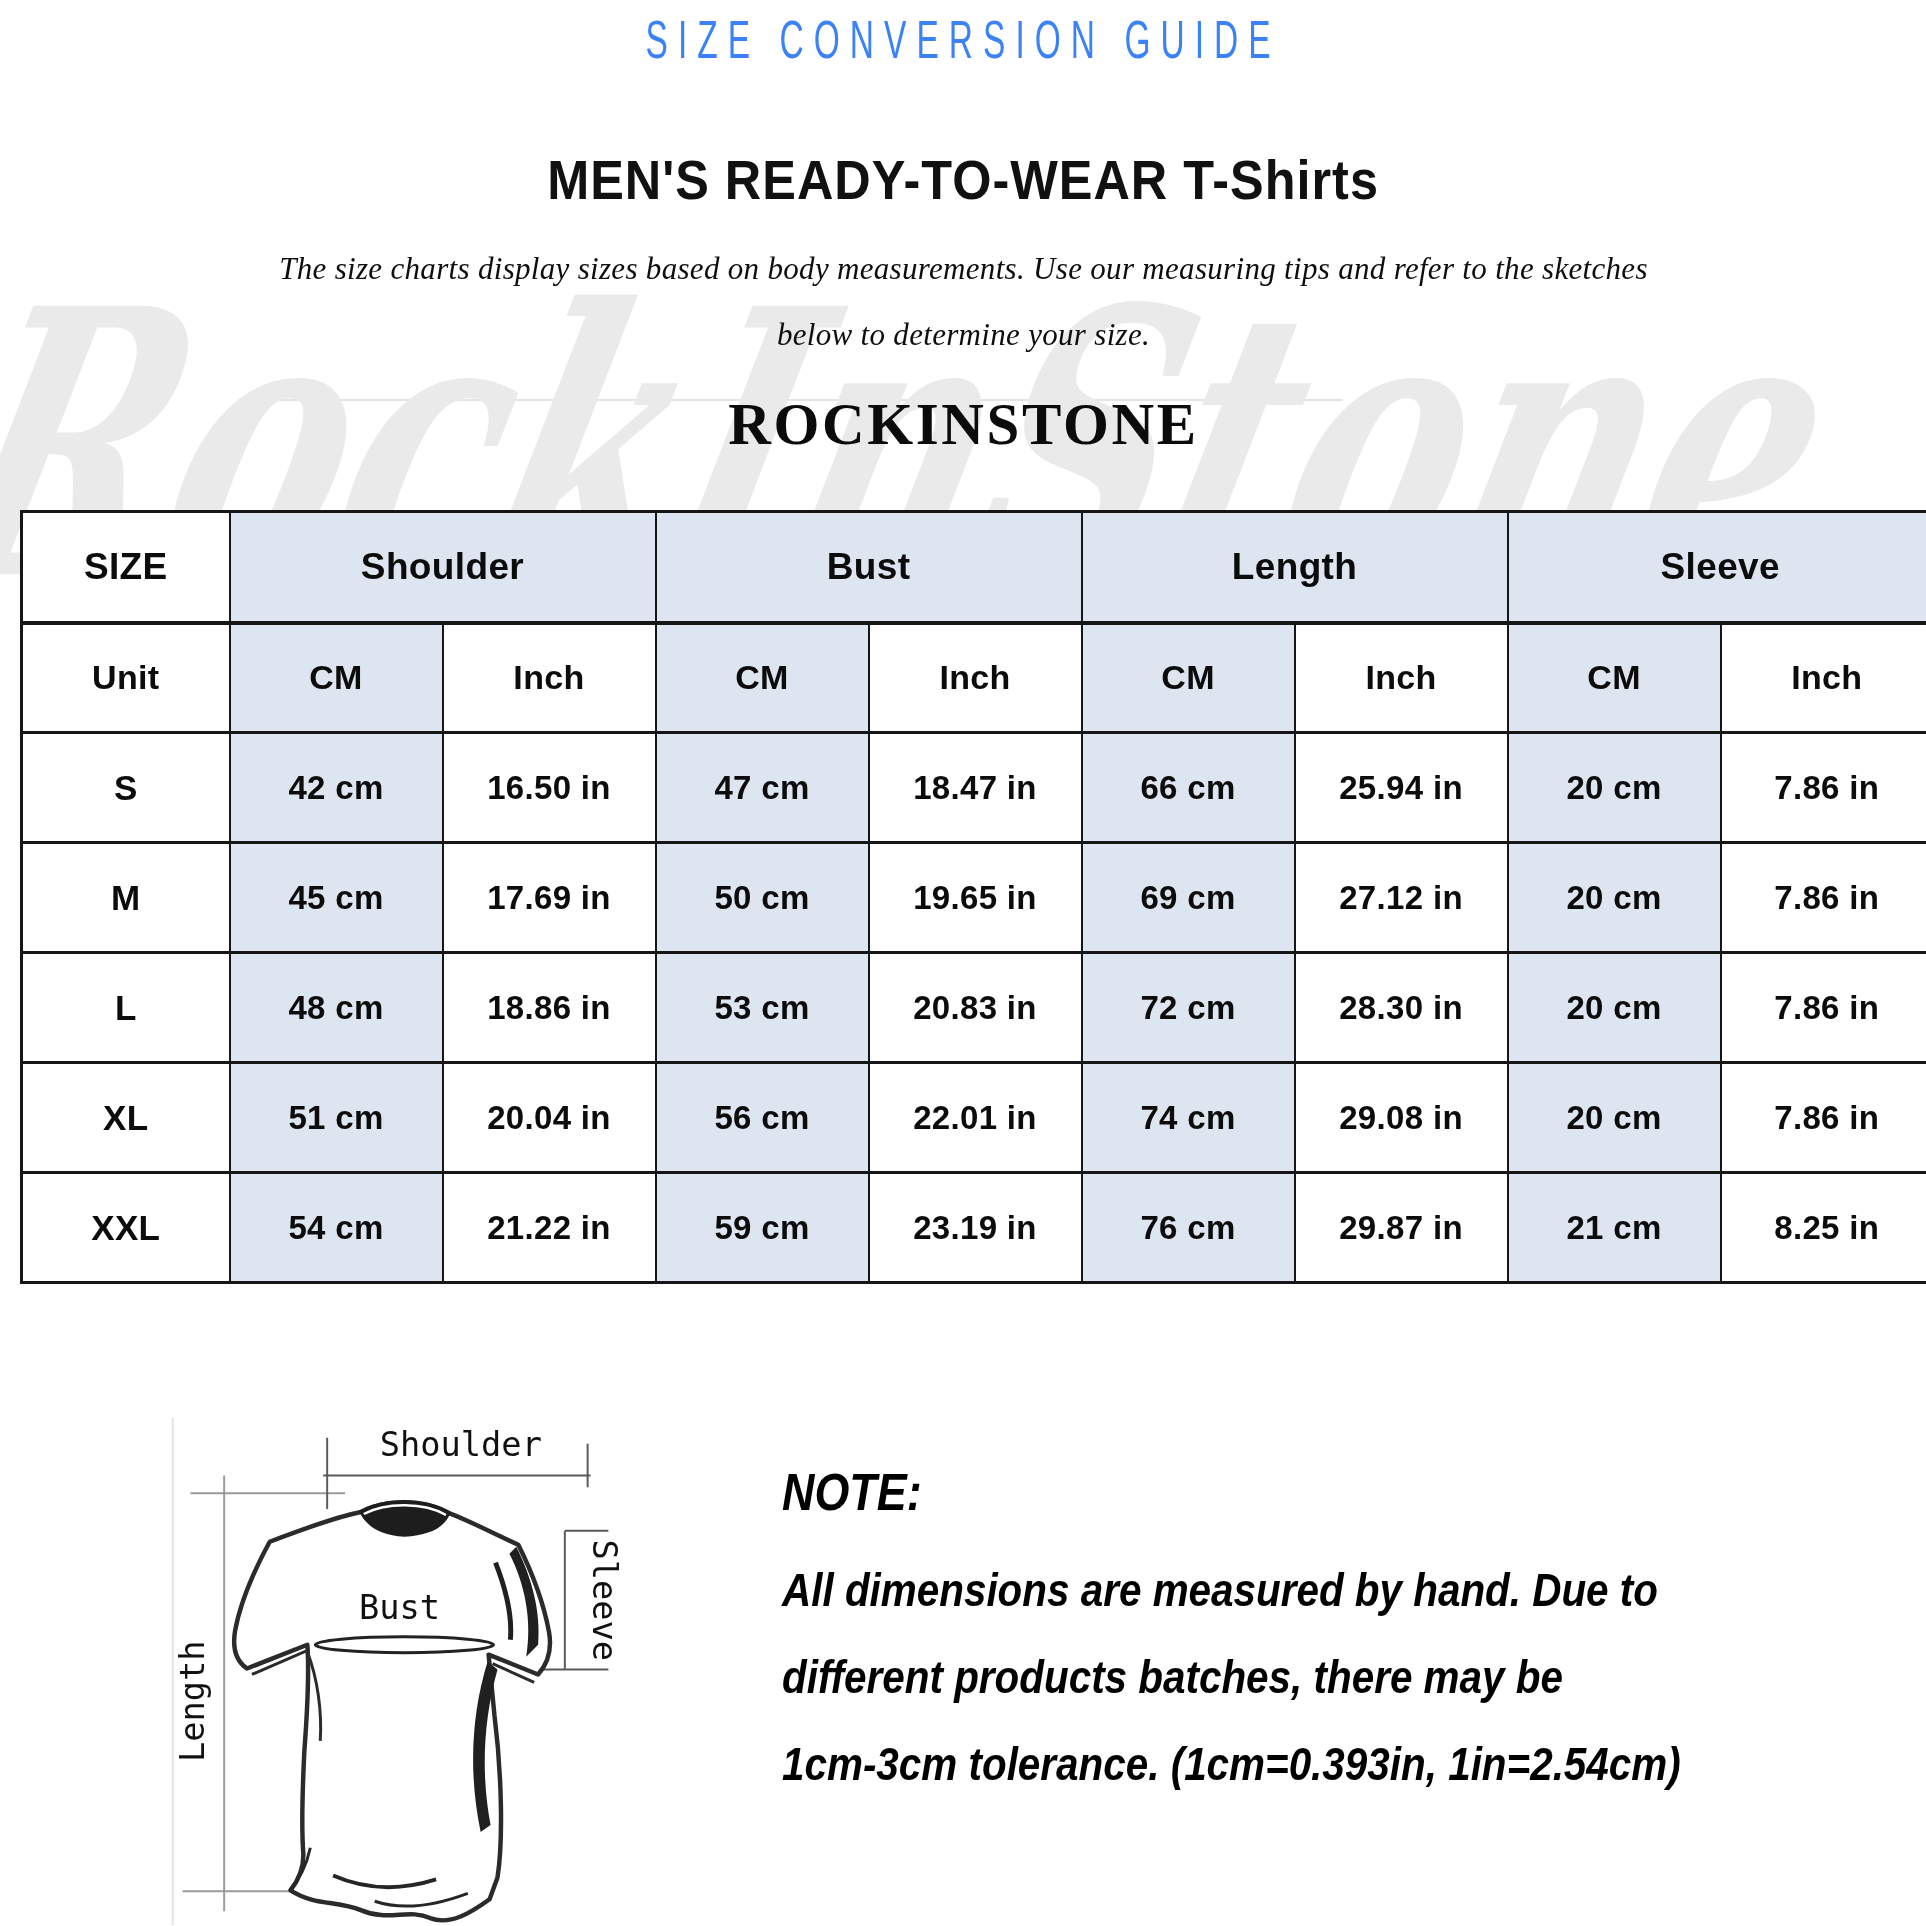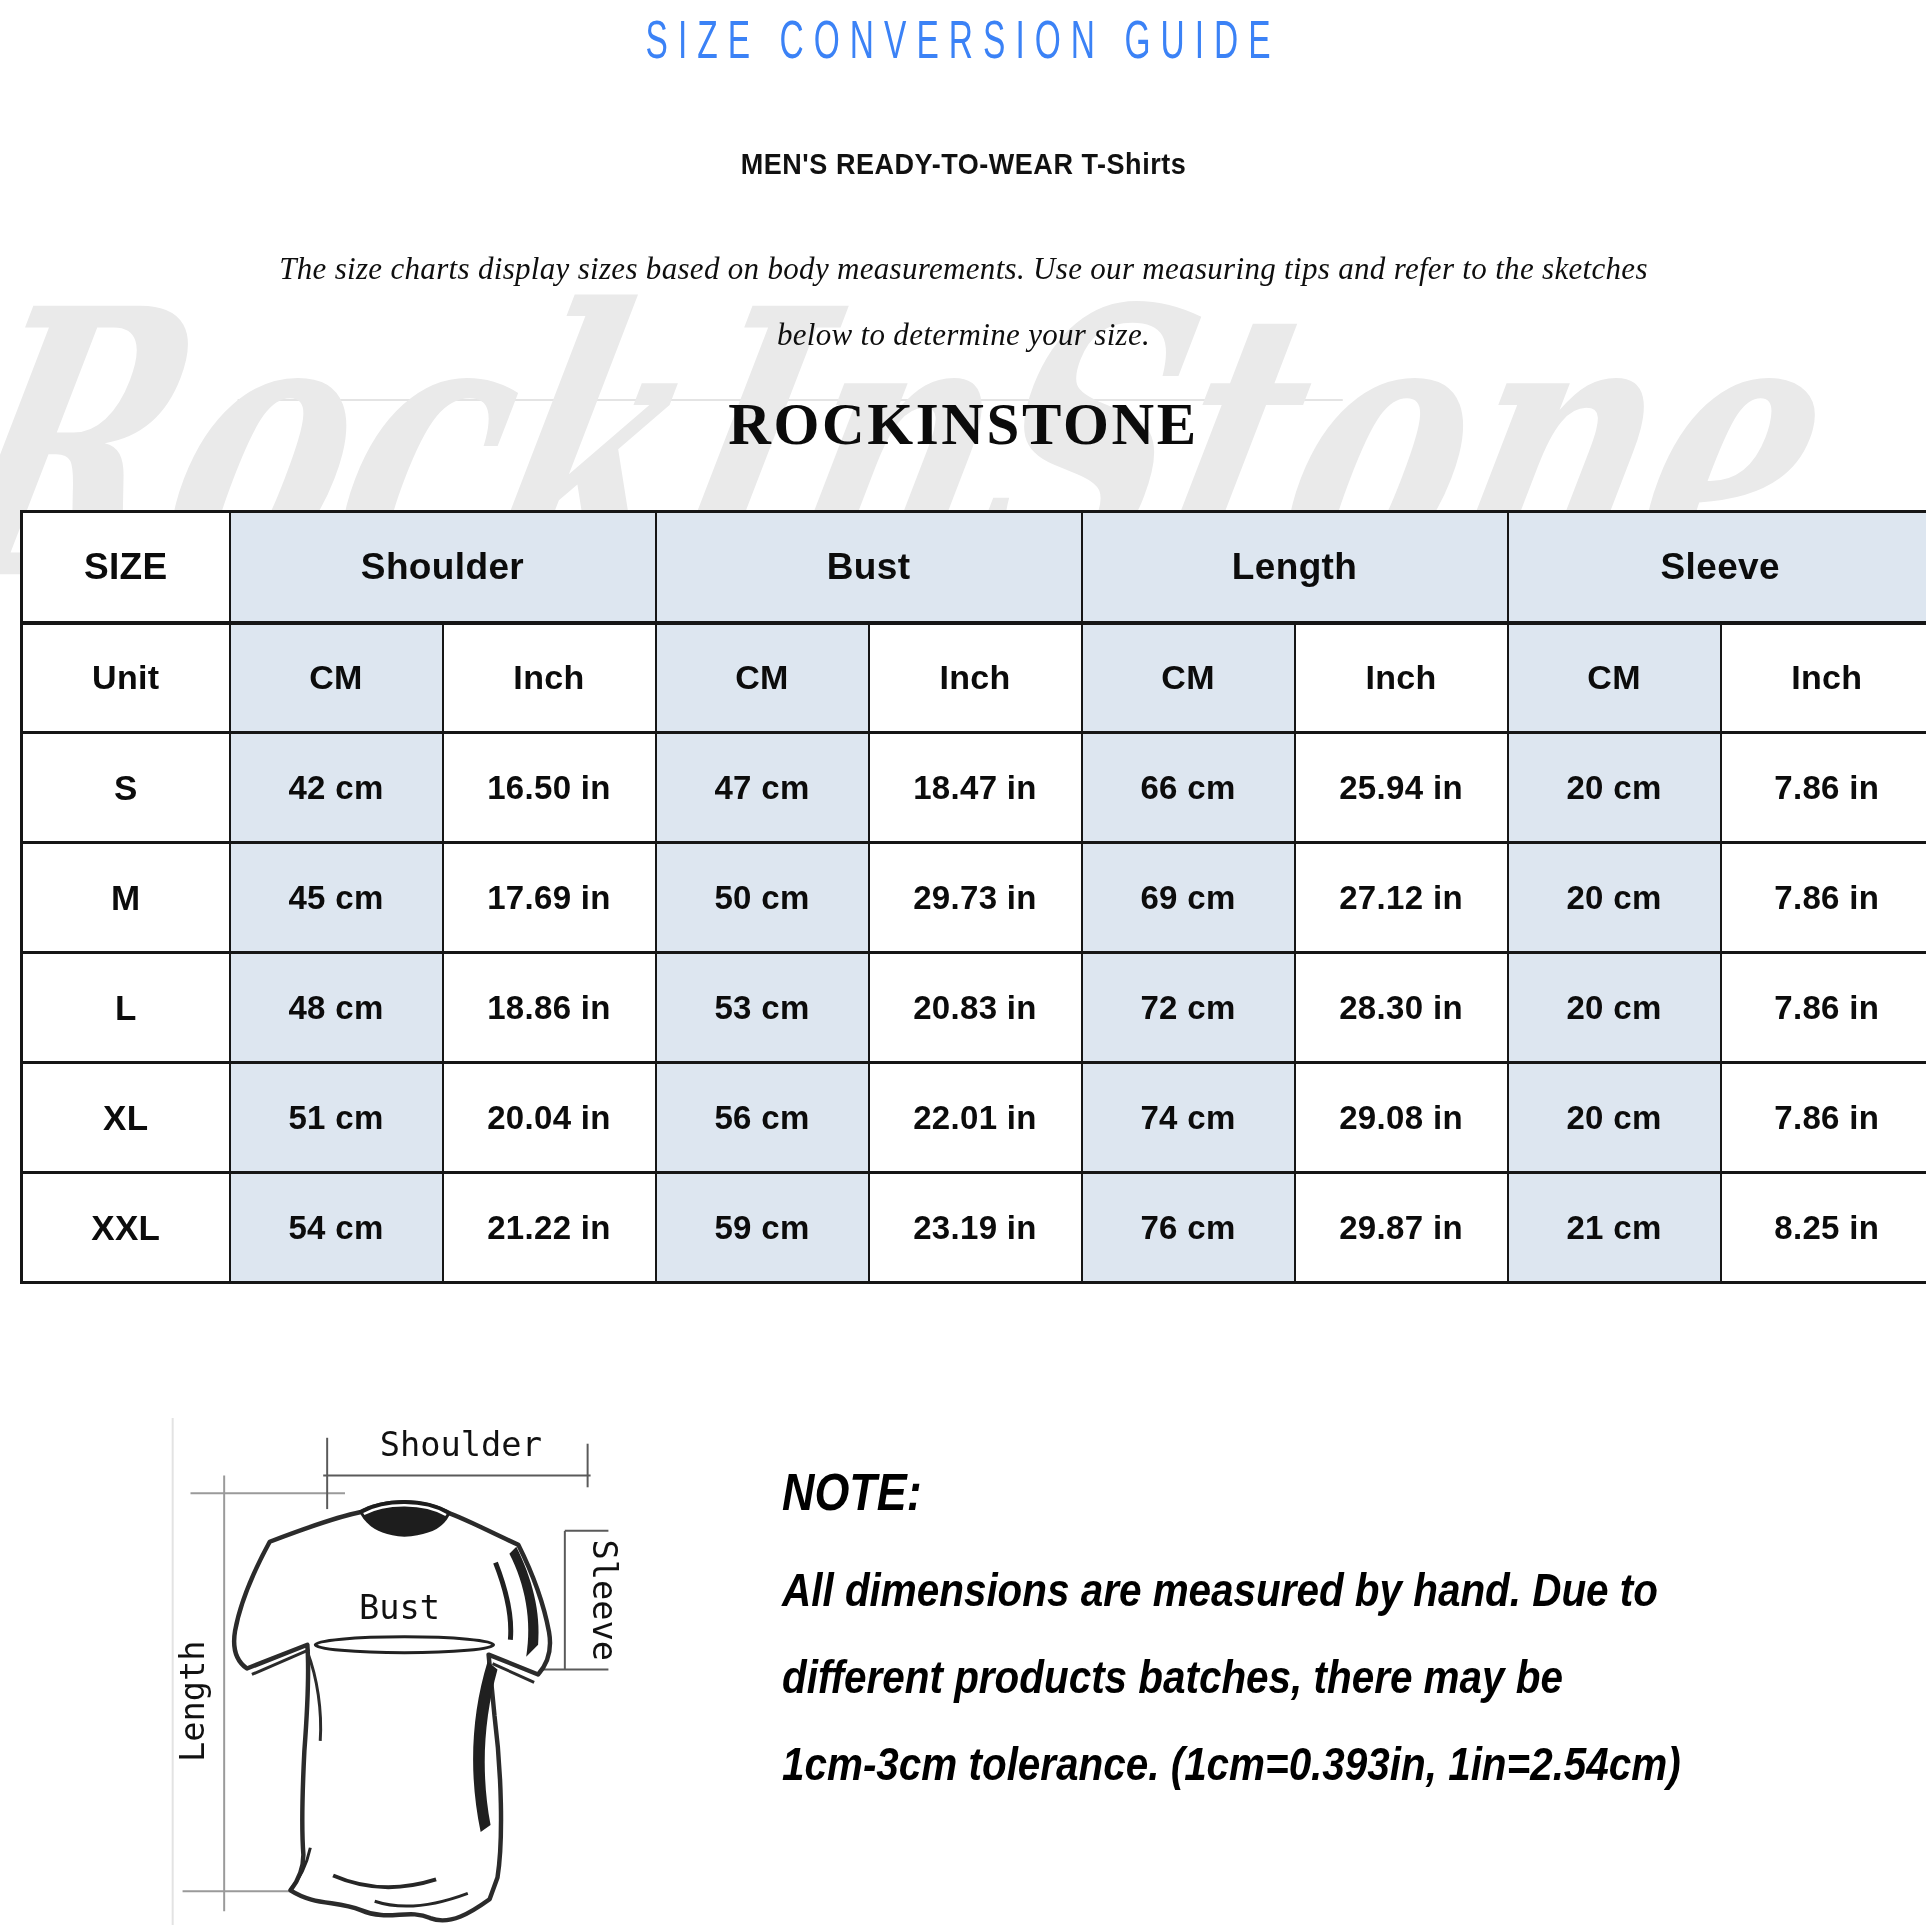--- a/index.html
+++ b/index.html
@@ -29,21 +29,21 @@
   .hdr{position:absolute;left:0;width:100%;text-align:center;z-index:1;}
   .title{
     top:12px;
     font-size:54px;line-height:1;font-weight:400;
     letter-spacing:0.30em;color:#3b82f6;
     white-space:nowrap;
   }
   .title .squeeze{display:inline-block;transform:scaleX(0.62);transform-origin:center;}
   .subtitle{
     top:147px;
-    font-size:30px;font-weight:bold;letter-spacing:0.02em;color:#111;
+    font-size:56px;font-weight:bold;letter-spacing:0.02em;color:#111;
     white-space:nowrap;
   }
   .subtitle .squeeze{display:inline-block;transform:scaleX(0.90);transform-origin:center;}
   .desc{
     font-family:"Liberation Serif",serif;font-style:italic;
     font-size:31px;color:#0e0e0e;letter-spacing:0.01em;
     white-space:nowrap;
   }
   .desc1{top:251px;}
   .desc2{top:317px;}
@@ -157,21 +157,21 @@
         <td class="shade">66 cm</td>
         <td>25.94 in</td>
         <td class="shade">20 cm</td>
         <td>7.86 in</td>
       </tr>
       <tr>
         <td class="size-cell">M</td>
         <td class="shade">45 cm</td>
         <td>17.69 in</td>
         <td class="shade">50 cm</td>
-        <td>29.73 in</td>
+        <td>19.65 in</td>
         <td class="shade">69 cm</td>
         <td>27.12 in</td>
         <td class="shade">20 cm</td>
         <td>7.86 in</td>
       </tr>
       <tr>
         <td class="size-cell">L</td>
         <td class="shade">48 cm</td>
         <td>18.86 in</td>
         <td class="shade">53 cm</td>

